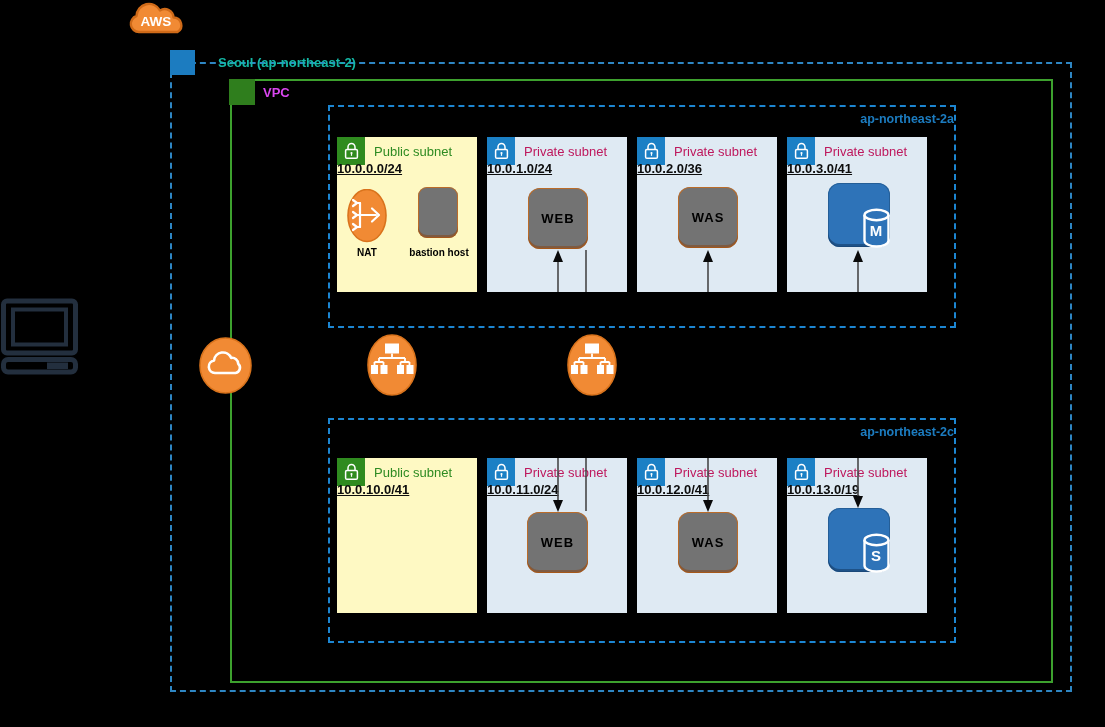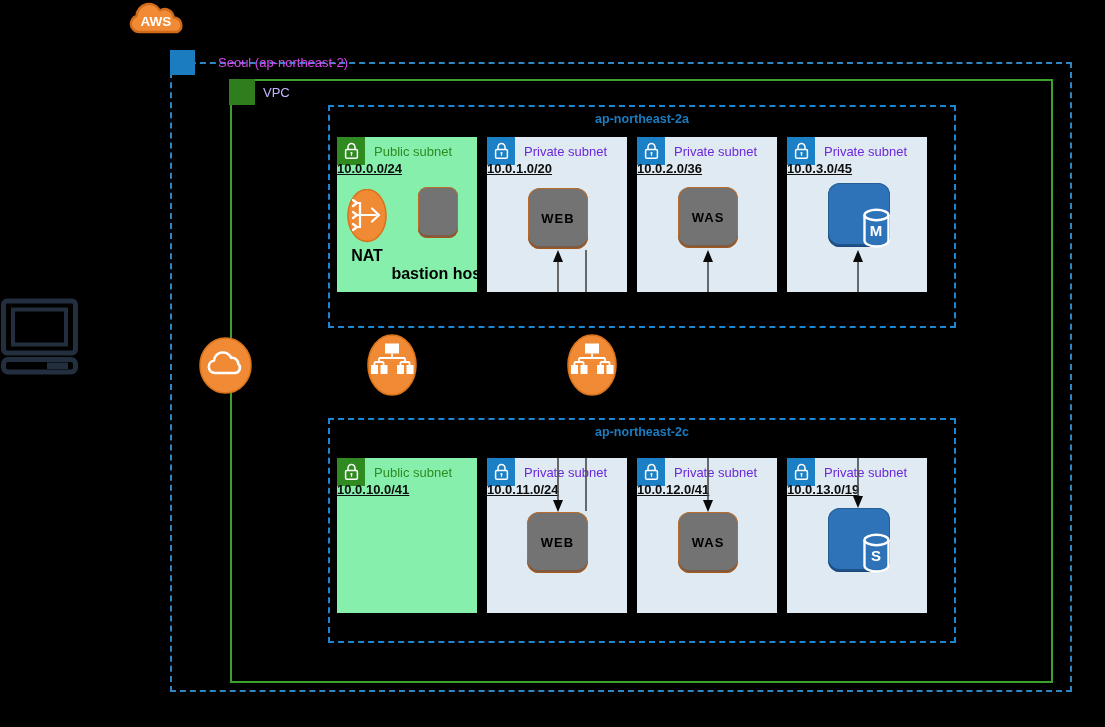--- a/index.html
+++ b/index.html
@@ -5,55 +5,55 @@
   html,body{margin:0;padding:0;background:#000;}
   #canvas{
     position:relative;width:1103px;height:727px;background:#000;overflow:hidden;
     font-family:"Liberation Sans", sans-serif;
   }
   .abs{position:absolute;}
 
   
   #region-box{left:170px;top:62px;width:898px;height:626px;border:2px dashed #2e86c3;}
   #region-icon{left:170px;top:50px;width:25px;height:25px;background:#1c7cc0;}
-  #region-label{left:218px;top:55px;color:#d946ef;font-weight:normal;font-size:13px;white-space:nowrap;}
+  #region-label{left:218px;top:55px;color:#14b8a6;font-weight:bold;font-size:13px;white-space:nowrap;}
   #vpc-box{left:230px;top:79px;width:819px;height:600px;border:2px solid #3da12e;}
   #vpc-icon{left:229px;top:79px;width:26px;height:26px;background:#2f7e1d;}
-  #vpc-label{left:263px;top:85px;color:#c4b5fd;font-weight:normal;font-size:13px;}
+  #vpc-label{left:263px;top:85px;color:#d946ef;font-weight:bold;font-size:13px;}
   .az-box{left:328px;width:624px;border:2px dashed #1c86d2;}
   #az-a{top:105px;height:219px;}
   #az-c{top:418px;height:221px;}
-  .az-label{position:absolute;top:5px;left:0;width:100%;text-align:center;
+  .az-label{position:absolute;top:5px;left:0;width:100%;text-align:right;
     color:#1c7cc0;font-weight:bold;font-size:12.5px;}
 
   
   .subnet{position:absolute;width:140px;height:155px;}
-  .subnet.public{background:#86efac;}
+  .subnet.public{background:#fef9c3;}
   .subnet.private{background:#dfeaf3;}
   .row1{top:137px;} .row2{top:458px;}
   .sx0{left:337px;} .sx1{left:487px;} .sx2{left:637px;} .sx3{left:787px;}
   .lock{position:absolute;left:0;top:0;width:28px;height:28px;
     display:flex;align-items:center;justify-content:center;}
   .subnet.public .lock{background:#2f8b1f;}
   .subnet.private .lock{background:#1b80c5;}
   .subnet-title{position:absolute;left:37px;top:7px;font-size:13px;white-space:nowrap;}
   .subnet.public .subnet-title{color:#2e8b22;}
-  .subnet.private .subnet-title{color:#6d28d9;}
+  .subnet.private .subnet-title{color:#be185d;}
   .cidr{position:absolute;left:0;top:24px;width:100%;
     font-weight:bold;font-size:13px;color:#0d0d0d;text-decoration:underline;}
 
   
   .node{position:absolute;border-radius:12px;background:#737373;
     box-shadow:inset 0 -3px 0 rgba(140,62,6,.45), inset 0 0 0 1px rgba(205,106,22,.8);
     display:flex;align-items:center;justify-content:center;
     font-weight:bold;font-size:13px;color:#000;letter-spacing:1px;}
   .node.db{background:#2e73b8;
     box-shadow:inset 0 -3px 0 rgba(18,55,96,.55), inset 0 0 0 1px rgba(35,92,148,.9);}
   #nat-label,#bastion-label{position:absolute;transform:translateX(-50%);
-    font-weight:bold;font-size:16px;color:#000;white-space:nowrap;}
+    font-weight:bold;font-size:10px;color:#000;white-space:nowrap;}
   .db-cyl{position:absolute;right:-2px;bottom:-2px;}
   .db-letter{font:bold 15px "Liberation Sans",sans-serif;fill:#fff;}
 
   svg{display:block;}
   #arrow-layer{left:0;top:0;pointer-events:none;}
 </style>
 </head>
 <body>
 
 <div id="canvas">
@@ -94,21 +94,21 @@
   <div class="subnet private row1 sx1">
     <div class="lock">
       <svg width="17" height="18" viewBox="0 0 17 18">
         <path d="M5 7.5 V5 a3.5 3.5 0 0 1 7 0 V7.5" fill="none" stroke="#fff" stroke-width="1.5"></path>
         <rect x="2.6" y="7.5" width="11.8" height="8.8" rx="1.3" fill="none" stroke="#fff" stroke-width="1.5"></rect>
         <circle cx="8.5" cy="11" r="1.1" fill="#fff"></circle>
           <line x1="8.5" y1="11.3" x2="8.5" y2="13.8" stroke="#fff" stroke-width="1.2"></line>
       </svg>
     </div>
     <div class="subnet-title">Private subnet</div>
-    <div class="cidr">10.0.1.0/20</div>
+    <div class="cidr">10.0.1.0/24</div>
   </div>
 
   <div class="subnet private row1 sx2">
     <div class="lock">
       <svg width="17" height="18" viewBox="0 0 17 18">
         <path d="M5 7.5 V5 a3.5 3.5 0 0 1 7 0 V7.5" fill="none" stroke="#fff" stroke-width="1.5"></path>
         <rect x="2.6" y="7.5" width="11.8" height="8.8" rx="1.3" fill="none" stroke="#fff" stroke-width="1.5"></rect>
         <circle cx="8.5" cy="11" r="1.1" fill="#fff"></circle>
           <line x1="8.5" y1="11.3" x2="8.5" y2="13.8" stroke="#fff" stroke-width="1.2"></line>
       </svg>
@@ -120,21 +120,21 @@
   <div class="subnet private row1 sx3">
     <div class="lock">
       <svg width="17" height="18" viewBox="0 0 17 18">
         <path d="M5 7.5 V5 a3.5 3.5 0 0 1 7 0 V7.5" fill="none" stroke="#fff" stroke-width="1.5"></path>
         <rect x="2.6" y="7.5" width="11.8" height="8.8" rx="1.3" fill="none" stroke="#fff" stroke-width="1.5"></rect>
         <circle cx="8.5" cy="11" r="1.1" fill="#fff"></circle>
           <line x1="8.5" y1="11.3" x2="8.5" y2="13.8" stroke="#fff" stroke-width="1.2"></line>
       </svg>
     </div>
     <div class="subnet-title">Private subnet</div>
-    <div class="cidr">10.0.3.0/45</div>
+    <div class="cidr">10.0.3.0/41</div>
   </div>
 
   <div class="subnet public row2 sx0">
     <div class="lock">
       <svg width="17" height="18" viewBox="0 0 17 18">
         <path d="M5 7.5 V5 a3.5 3.5 0 0 1 7 0 V7.5" fill="none" stroke="#fff" stroke-width="1.5"></path>
         <rect x="2.6" y="7.5" width="11.8" height="8.8" rx="1.3" fill="none" stroke="#fff" stroke-width="1.5"></rect>
         <circle cx="8.5" cy="11" r="1.1" fill="#fff"></circle>
           <line x1="8.5" y1="11.3" x2="8.5" y2="13.8" stroke="#fff" stroke-width="1.2"></line>
       </svg>
@@ -190,21 +190,21 @@
         <path d="M6 35 L10 38 L6 41"></path>
       <path d="M10 14 H13 M10 38 H13"></path>
       <path d="M13 14 V38"></path>
       <path d="M10 26 H29"></path>
       <path d="M25 19.5 L32 26 L25 32.5"></path>
     </g>
   </svg>
   <div id="nat-label" class="abs" style="left:367px;top:247px">NAT</div>
 
   <div class="node" style="left:418px;top:187px;width:40px;height:51px;border-radius:9px"></div>
-  <div id="bastion-label" class="abs" style="left:439px;top:265px">bastion host</div>
+  <div id="bastion-label" class="abs" style="left:439px;top:247px">bastion host</div>
 
   <div class="node" style="left:528px;top:188px;width:60px;height:61px">
     <span>WEB</span>
   </div>
   <div class="node" style="left:678px;top:187px;width:60px;height:61px">
     <span>WAS</span>
   </div>
   <div class="node" style="left:527px;top:512px;width:61px;height:61px">
     <span>WEB</span>
   </div>

